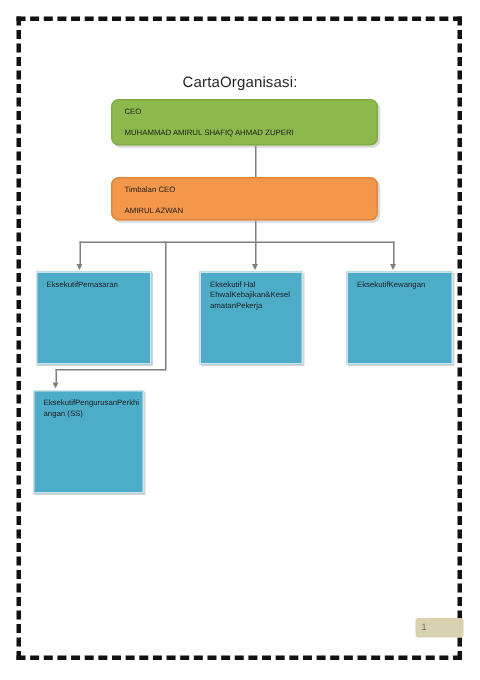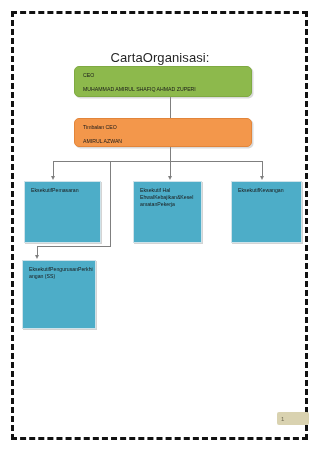--- a/index.html
+++ b/index.html
@@ -40,21 +40,21 @@
     height: 453px;
   }
 
   
   #chart-title {
     position: absolute;
     left: 60px;
     top: 50px;
     width: 200px;
     text-align: center;
-    font-size: 13px;
+    font-size: 10px;
     color: #262626;
     letter-spacing: 0.1px;
     white-space: nowrap;
   }
 
   
   .node {
     position: absolute;
     box-sizing: border-box;
     font-size: 5.2px;

